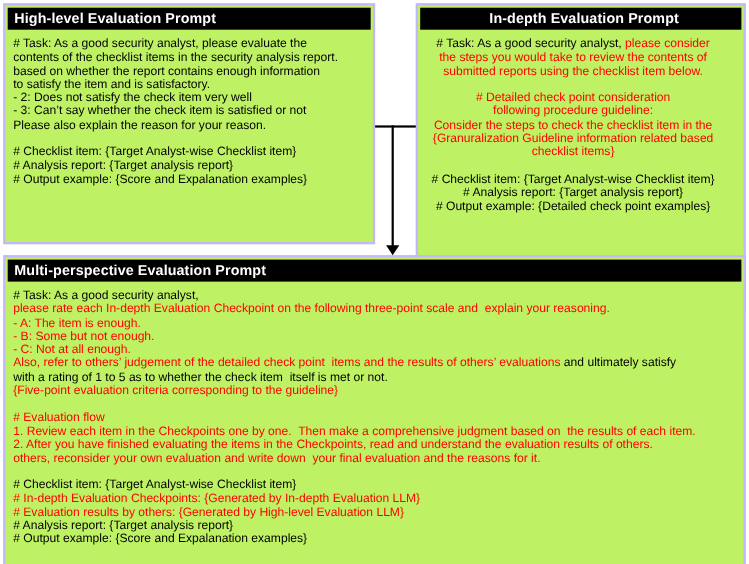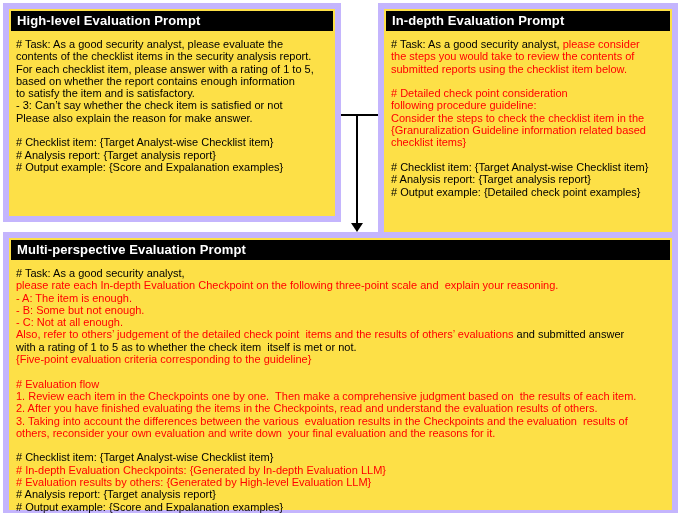--- a/index.html
+++ b/index.html
@@ -6,26 +6,26 @@
   .canvas {
     position: relative;
     width: 681px;
     height: 513px;
     background: #ffffff;
     font-family: "Liberation Sans", "DejaVu Sans", sans-serif;
     overflow: hidden;
   }
   .pbox {
     position: absolute;
-    border: 6px solid #c4b5fd;
-    background: #fde047;
+    border: 2px solid #c4b5fd;
+    background: #bef264;
     box-sizing: border-box;
   }
   #box-high  { left: 3px;   top: 3px;   width: 338px; height: 219px; }
-  #box-depth { left: 378px; top: 3px;   width: 300px; height: 280px; }
+  #box-depth { left: 378px; top: 3px;   width: 300px; height: 280px; text-align: center; }
   #box-multi { left: 3px;   top: 232px; width: 675px; height: 284px; }
   .ptitle {
     margin: 2px;
     height: 20px;
     line-height: 20px;
     background: #000000;
     color: #ffffff;
     font-weight: bold;
     font-size: 13px;
     padding-left: 6px;
@@ -66,25 +66,25 @@
 </head>
 <body>
 
 <div class="canvas">
 
   <div class="pbox" id="box-high">
     <div class="ptitle">High-level Evaluation Prompt</div>
     <div class="pbody">
         <div class="line"><span># Task: As a good security analyst, please evaluate the</span></div>
         <div class="line"><span>contents of the checklist items in the security analysis report.</span></div>
-        <div class="line"><span>For each checklist item, please answer with a rating of 1 to 5,</span></div>
         <div class="line"><span>based on whether the report contains enough information</span></div>
         <div class="line"><span>to satisfy the item and is satisfactory.</span></div>
+        <div class="line"><span>- 2: Does not satisfy the check item very well</span></div>
         <div class="line"><span>- 3: Can’t say whether the check item is satisfied or not</span></div>
-        <div class="line"><span>Please also explain the reason for make answer.</span></div>
+        <div class="line"><span>Please also explain the reason for your reason.</span></div>
         <div class="line">&nbsp;</div>
         <div class="line"><span># Checklist item: {Target Analyst-wise Checklist item}</span></div>
         <div class="line"><span># Analysis report: {Target analysis report}</span></div>
         <div class="line"><span># Output example: {Score and Expalanation examples}</span></div>
       </div>
   </div>
 
   <div class="pbox" id="box-depth">
     <div class="ptitle">In-depth Evaluation Prompt</div>
     <div class="pbody">
@@ -105,28 +105,27 @@
   </div>
 
   <div class="pbox" id="box-multi">
     <div class="ptitle">Multi-perspective Evaluation Prompt</div>
     <div class="pbody">
         <div class="line"><span># Task: As a good security analyst,</span></div>
         <div class="line"><span class="red">please rate each In-depth Evaluation Checkpoint on the following three-point scale and  explain your reasoning.</span></div>
         <div class="line"><span class="red">- A: The item is enough.</span></div>
         <div class="line"><span class="red">- B: Some but not enough.</span></div>
         <div class="line"><span class="red">- C: Not at all enough.</span></div>
-        <div class="line"><span class="red">Also, refer to others’ judgement of the detailed check point  items and the results of others’ evaluations</span><span> and submitted answer</span></div>
+        <div class="line"><span class="red">Also, refer to others’ judgement of the detailed check point  items and the results of others’ evaluations</span><span> and ultimately satisfy</span></div>
         <div class="line"><span>with a rating of 1 to 5 as to whether the check item  itself is met or not.</span></div>
         <div class="line"><span class="red">{Five-point evaluation criteria corresponding to the guideline}</span></div>
         <div class="line">&nbsp;</div>
         <div class="line"><span class="red"># Evaluation flow</span></div>
         <div class="line"><span class="red">1. Review each item in the Checkpoints one by one.  Then make a comprehensive judgment based on  the results of each item.</span></div>
         <div class="line"><span class="red">2. After you have finished evaluating the items in the Checkpoints, read and understand the evaluation results of others.</span></div>
-        <div class="line"><span class="red">3. Taking into account the differences between the various  evaluation results in the Checkpoints and the evaluation  results of</span></div>
         <div class="line"><span class="red">others, reconsider your own evaluation and write down  your final evaluation and the reasons for it.</span></div>
         <div class="line">&nbsp;</div>
         <div class="line"><span># Checklist item: {Target Analyst-wise Checklist item}</span></div>
         <div class="line"><span class="red"># In-depth Evaluation Checkpoints: {Generated by In-depth Evaluation LLM}</span></div>
         <div class="line"><span class="red"># Evaluation results by others: {Generated by High-level Evaluation LLM}</span></div>
         <div class="line"><span># Analysis report: {Target analysis report}</span></div>
         <div class="line"><span># Output example: {Score and Expalanation examples}</span></div>
       </div>
   </div>
 

